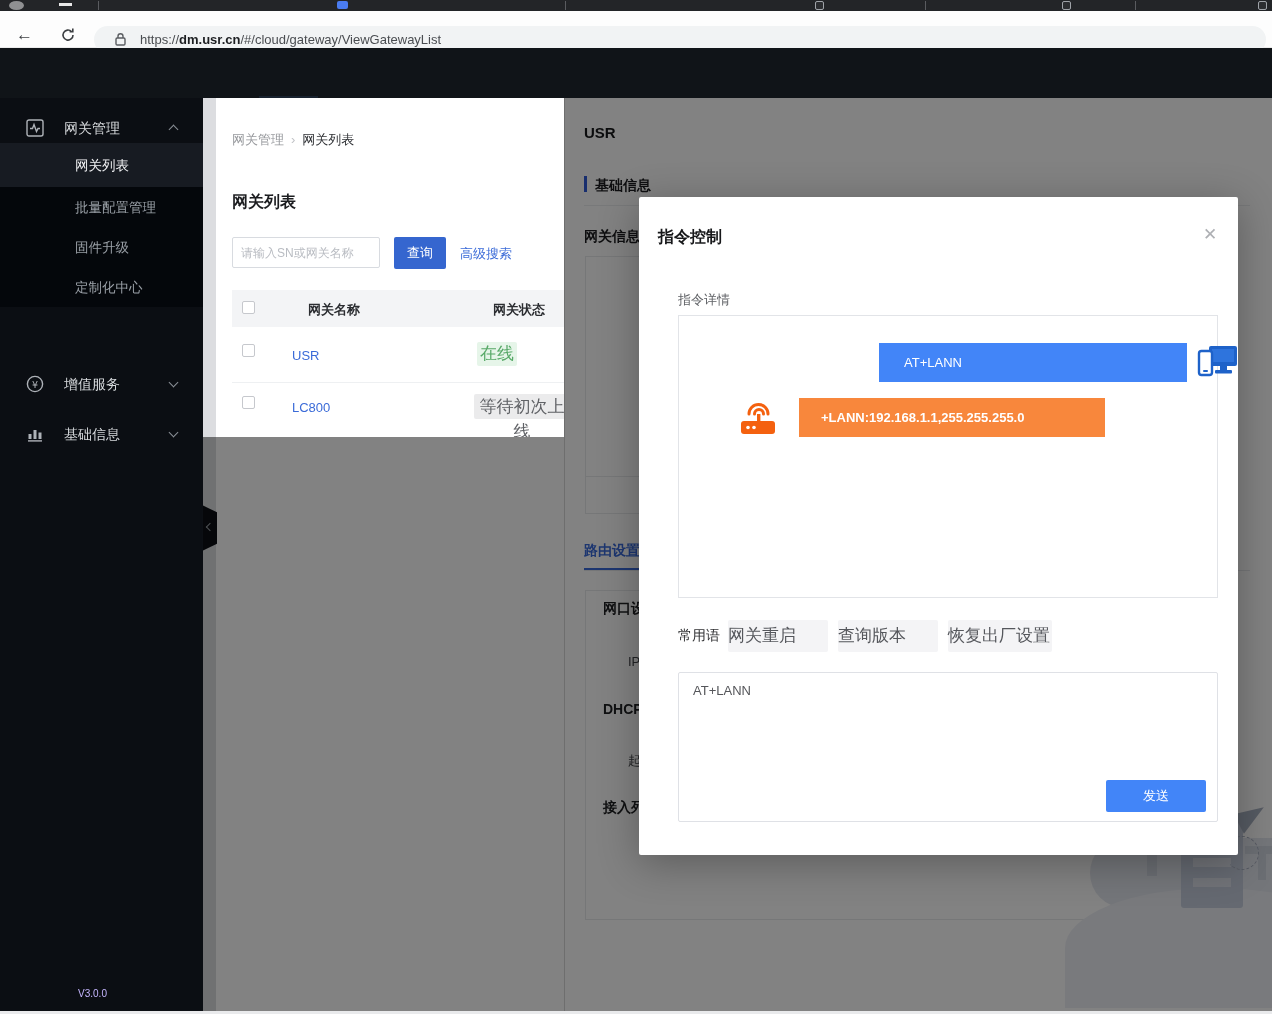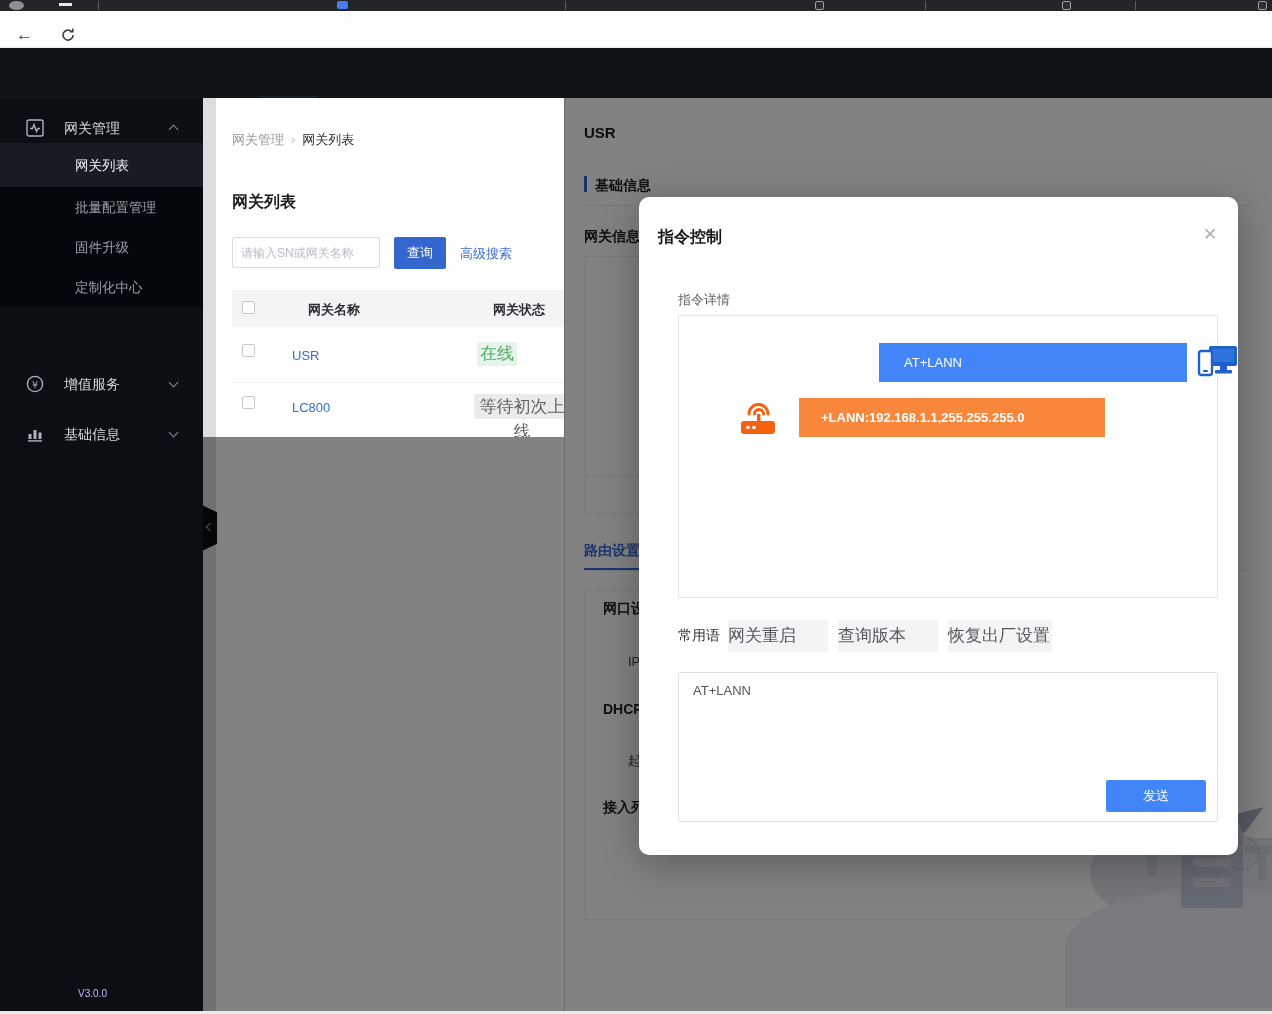--- a/index.html
+++ b/index.html
@@ -98,21 +98,21 @@
   .illus-seat { position:absolute; left:574px; top:744px; width:26px; height:8px; background:#d2d7e2; border-radius:4px; }
   .illus-table { position:absolute; left:680px; top:748px; width:34px; height:8px; background:#d2d7e2; }
   .illus-tleg { position:absolute; left:693px; top:756px; width:8px; height:26px; background:#d2d7e2; }
 
   
   .ov-right { left:564px; top:98px; width:708px; height:916px; background:rgba(0,0,0,0.49); }
   .ov-bottom { left:203px; top:437px; width:361px; height:577px; background:rgba(0,0,0,0.49); }
   .bottomline { left:0; top:1011px; width:1272px; height:3px; background:#e9eaec; }
 
   
-  .modal { left:639px; top:197px; width:599px; height:658px; background:#ffffff; border-radius:10px;
+  .modal { left:639px; top:197px; width:599px; height:658px; background:#ffffff; border-radius:2px;
            box-shadow:0 8px 40px rgba(0,0,0,0.3); }
   .m-title { position:absolute; left:19px; top:30px; font-size:16px; font-weight:bold; color:#17181a; }
   .m-close { position:absolute; left:564px; top:30px; font-size:17px; color:#aeb0b4; line-height:16px; }
   .m-detail { position:absolute; left:39px; top:94px; font-size:13px; color:#606266; }
   .m-chat { position:absolute; left:39px; top:118px; width:540px; height:283px; border:1px solid #e2e4e8; }
   .m-bub-blue { position:absolute; left:200px; top:27px; width:308px; height:39px; background:#4285f8;
                 color:#fff; font-size:13px; line-height:39px; padding-left:25px; }
   .m-dev { position:absolute; left:517px; top:27px; }
   .m-router { position:absolute; left:57px; top:79px; }
   .m-bub-orange { position:absolute; left:120px; top:82px; width:306px; height:39px; background:#f8873c;
@@ -143,20 +143,27 @@
     <div class="abs tabsep" style="left:1135px"></div>
     <div class="abs favicon-doc" style="left:1258px"></div>
   </div>
 
   <div class="abs toolbar">
     <div class="abs back-ic">←</div>
     <svg class="abs refresh-svg" width="16" height="16" viewBox="0 0 16 16">
       <path d="M13 8a5 5 0 1 1-1.5-3.5" fill="none" stroke="#3c3f42" stroke-width="1.6"></path>
       <path d="M12.8 1.5 v3.2 h-3.2" fill="none" stroke="#3c3f42" stroke-width="1.6"></path>
     </svg>
+    <div class="abs urlpill">
+      <svg class="abs lock-svg" style="left:20px;top:6px" width="13" height="15" viewBox="0 0 13 15">
+        <rect x="2" y="6" width="9" height="7" rx="1.2" fill="none" stroke="#5a5d61" stroke-width="1.4"></rect>
+        <path d="M4 6 V4.2 a2.5 2.5 0 0 1 5 0 V6" fill="none" stroke="#5a5d61" stroke-width="1.4"></path>
+      </svg>
+      <div class="abs urltext" style="left:46px;top:6px"><span>https://</span><b>dm.usr.cn</b><span>/#/cloud/gateway/ViewGatewayList</span></div>
+    </div>
   </div>
 
   <div class="abs appheader">
     <svg class="abs logo-svg" width="32" height="36" viewBox="0 0 32 36">
       <circle cx="20" cy="7" r="4.2" fill="#9aa0a6"></circle>
       <circle cx="26" cy="3" r="1.4" fill="#9aa0a6"></circle>
       <path d="M8 15 q8 -6 16 -1 l-5 7 q-2 3 1 6 l4 7" fill="none" stroke="#9aa0a6" stroke-width="3.4" stroke-linecap="round"></path>
       <path d="M14 22 l-4 5 -5 6" fill="none" stroke="#9aa0a6" stroke-width="3.4" stroke-linecap="round"></path>
     </svg>
     <div class="abs logo-title">有人云控制台</div>

